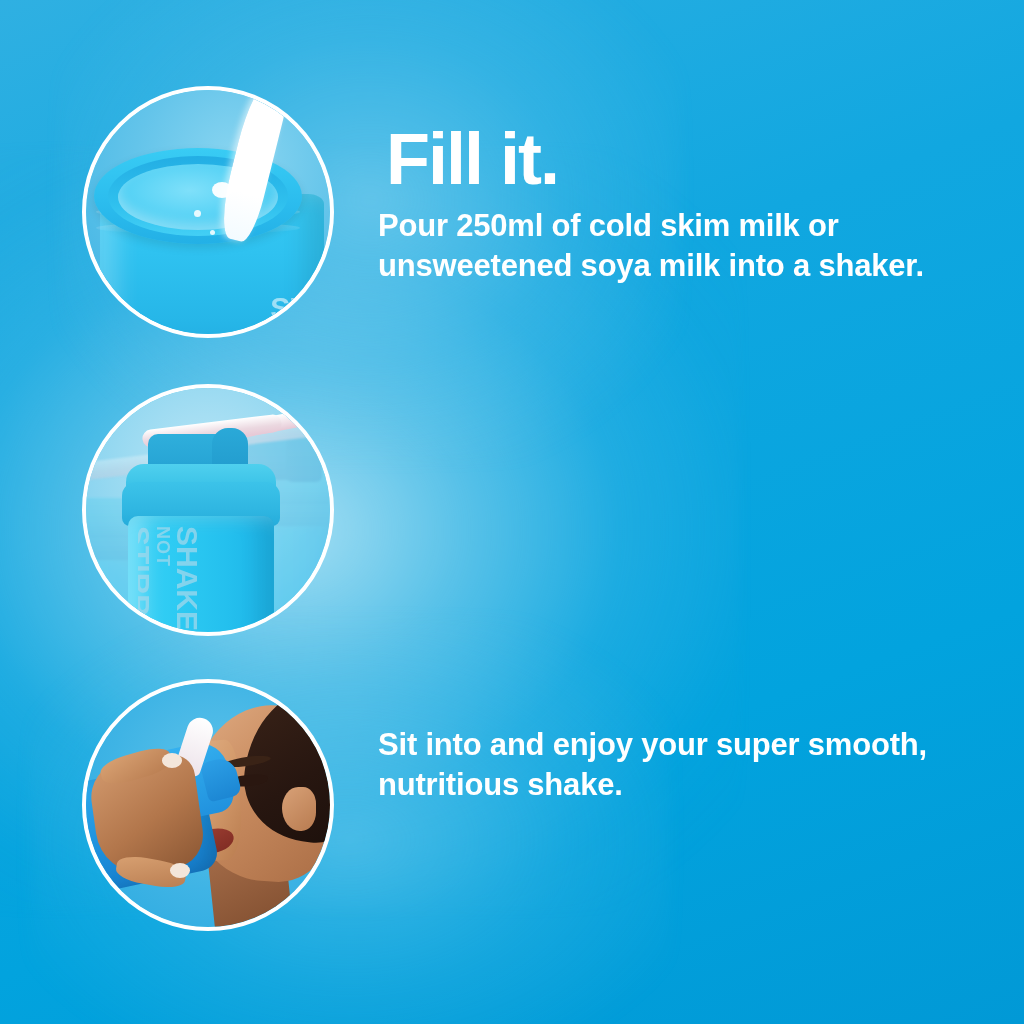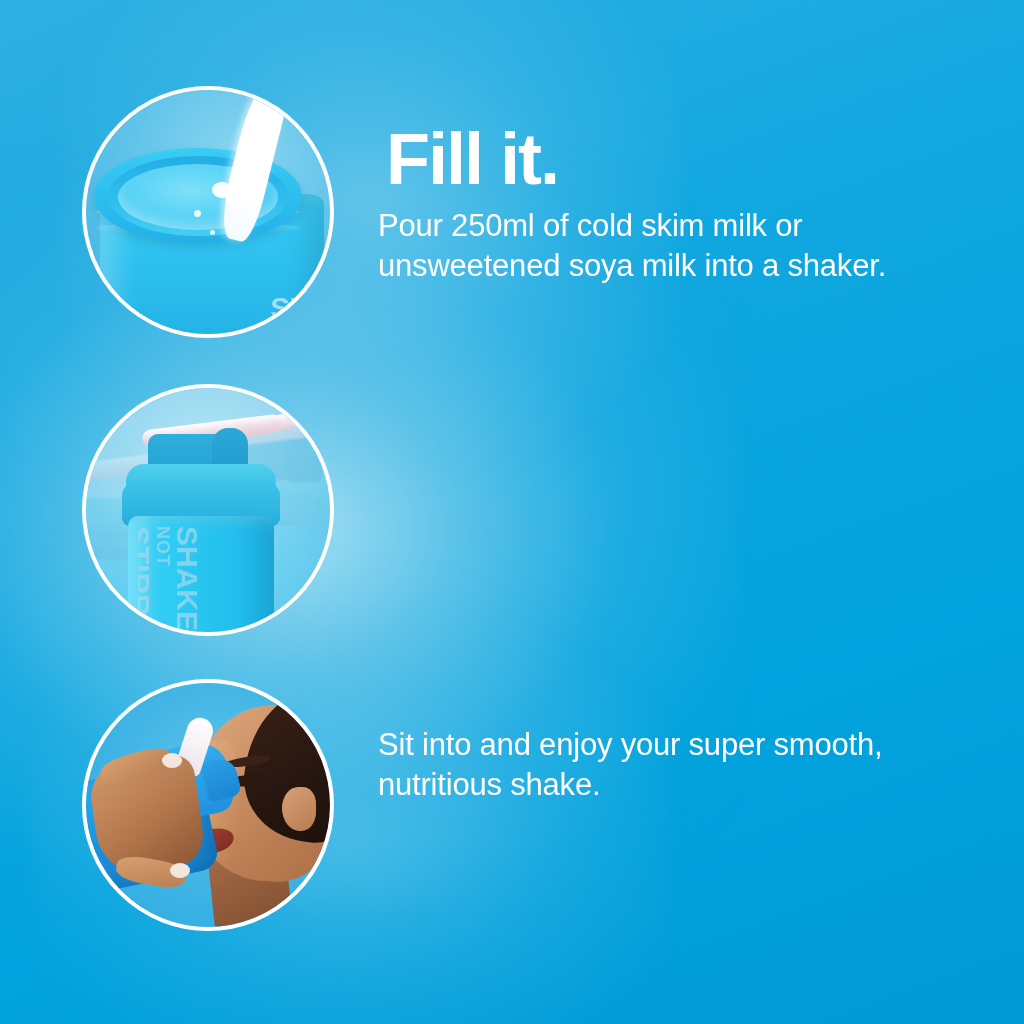--- a/index.html
+++ b/index.html
@@ -389,21 +389,21 @@
     font-family: "Liberation Sans", sans-serif;
     font-weight: bold;
     font-size: 72px;
     line-height: 0.92;
     color: #ffffff;
     letter-spacing: -2px;
   }
   .step-body {
     margin: 14px 0 0 0;
     font-family: "Liberation Sans", sans-serif;
-    font-weight: normal;
+    font-weight: bold;
     font-size: 31px;
     line-height: 1.28;
     color: #ffffff;
     letter-spacing: -0.2px;
     max-width: 615px;
   }
   #row-0 .step-text { top: 32px; }
   #row-1 .step-text { top: 36px; }
   #row-2 .step-text { top: 32px; }
 </style>

